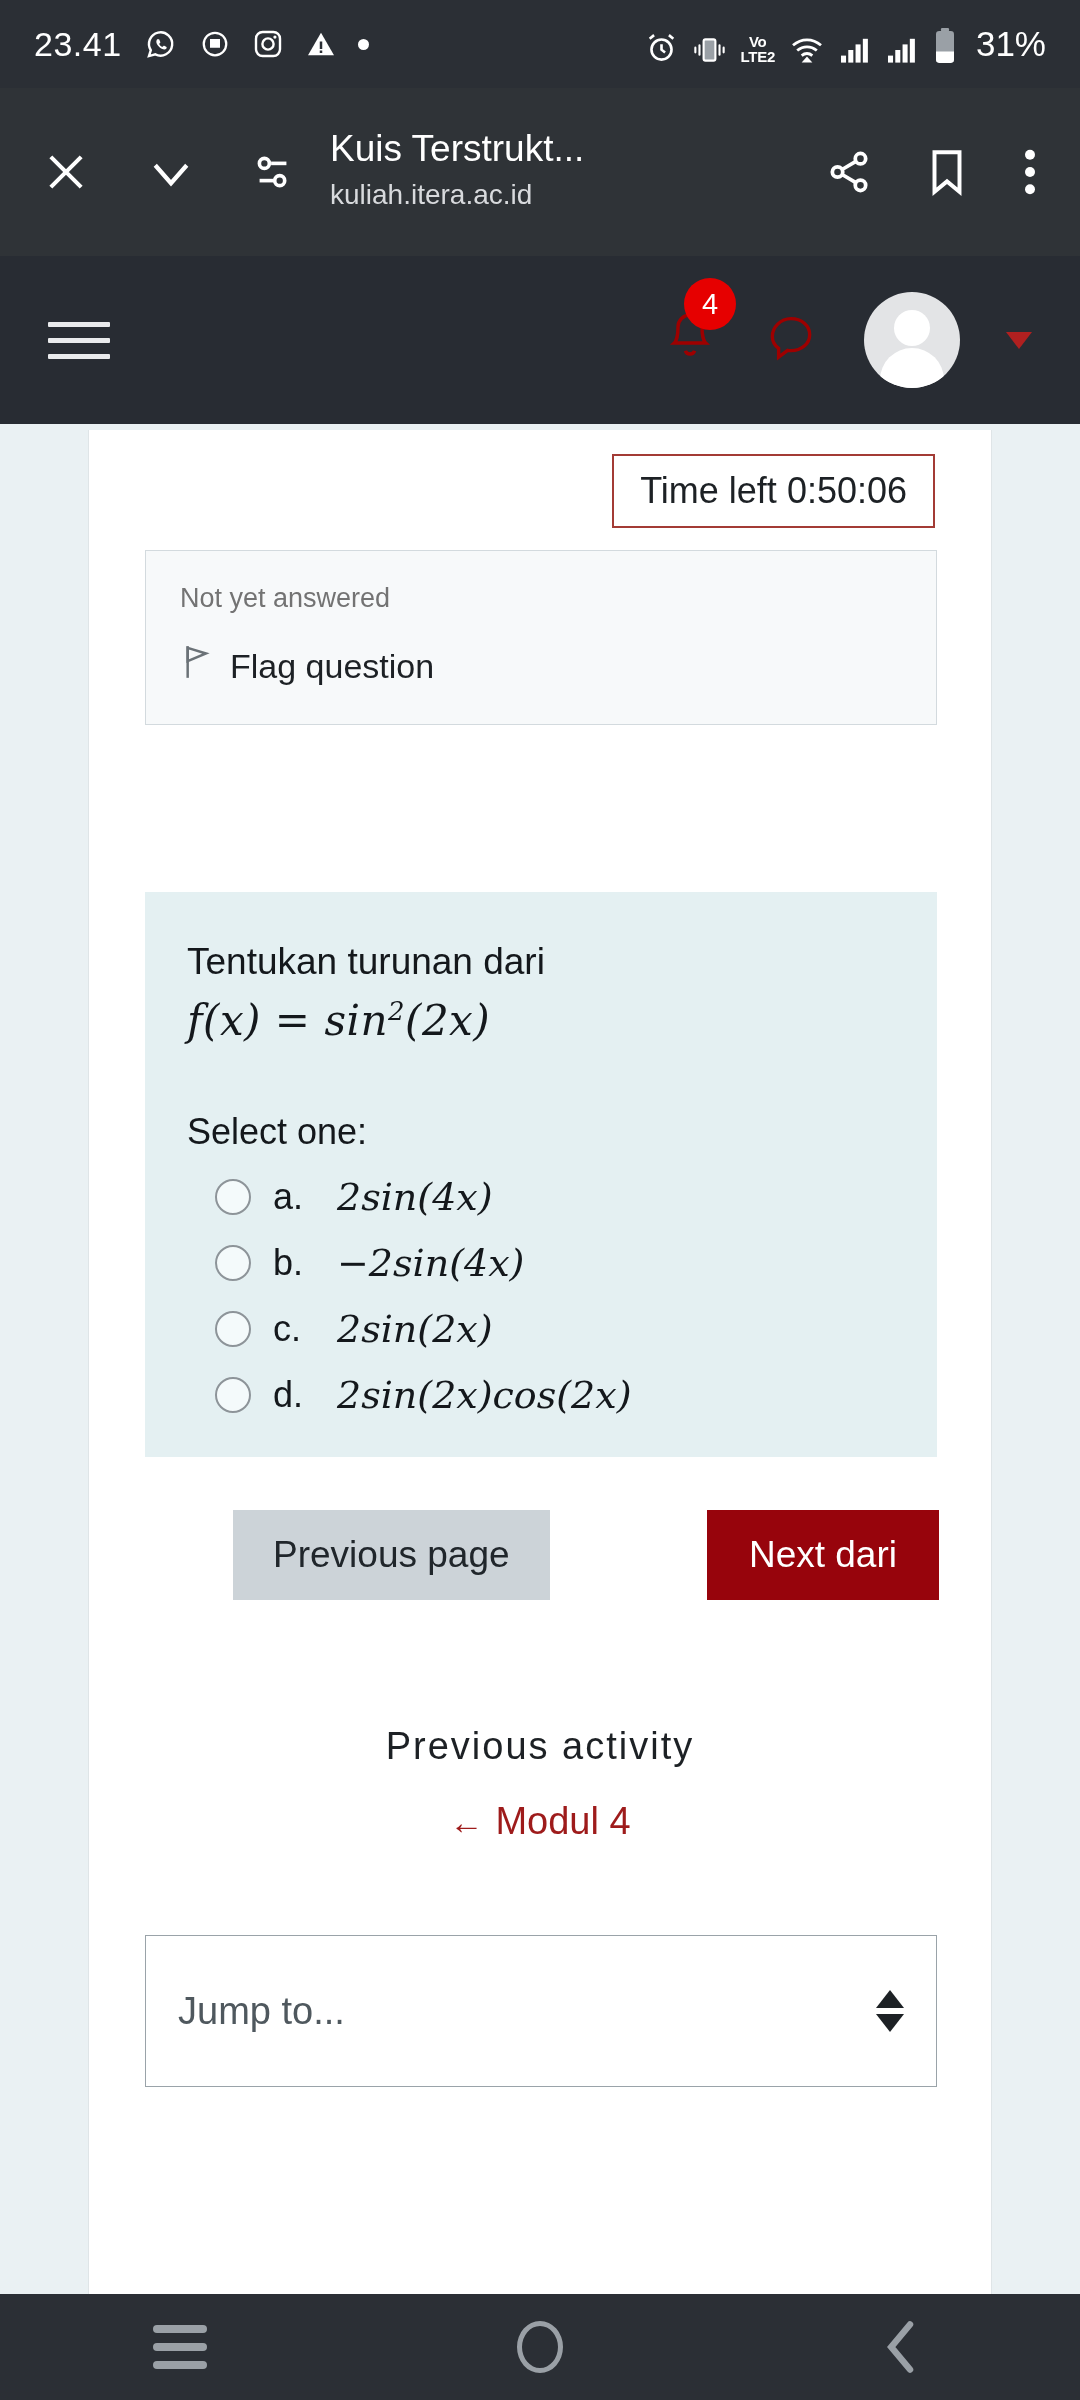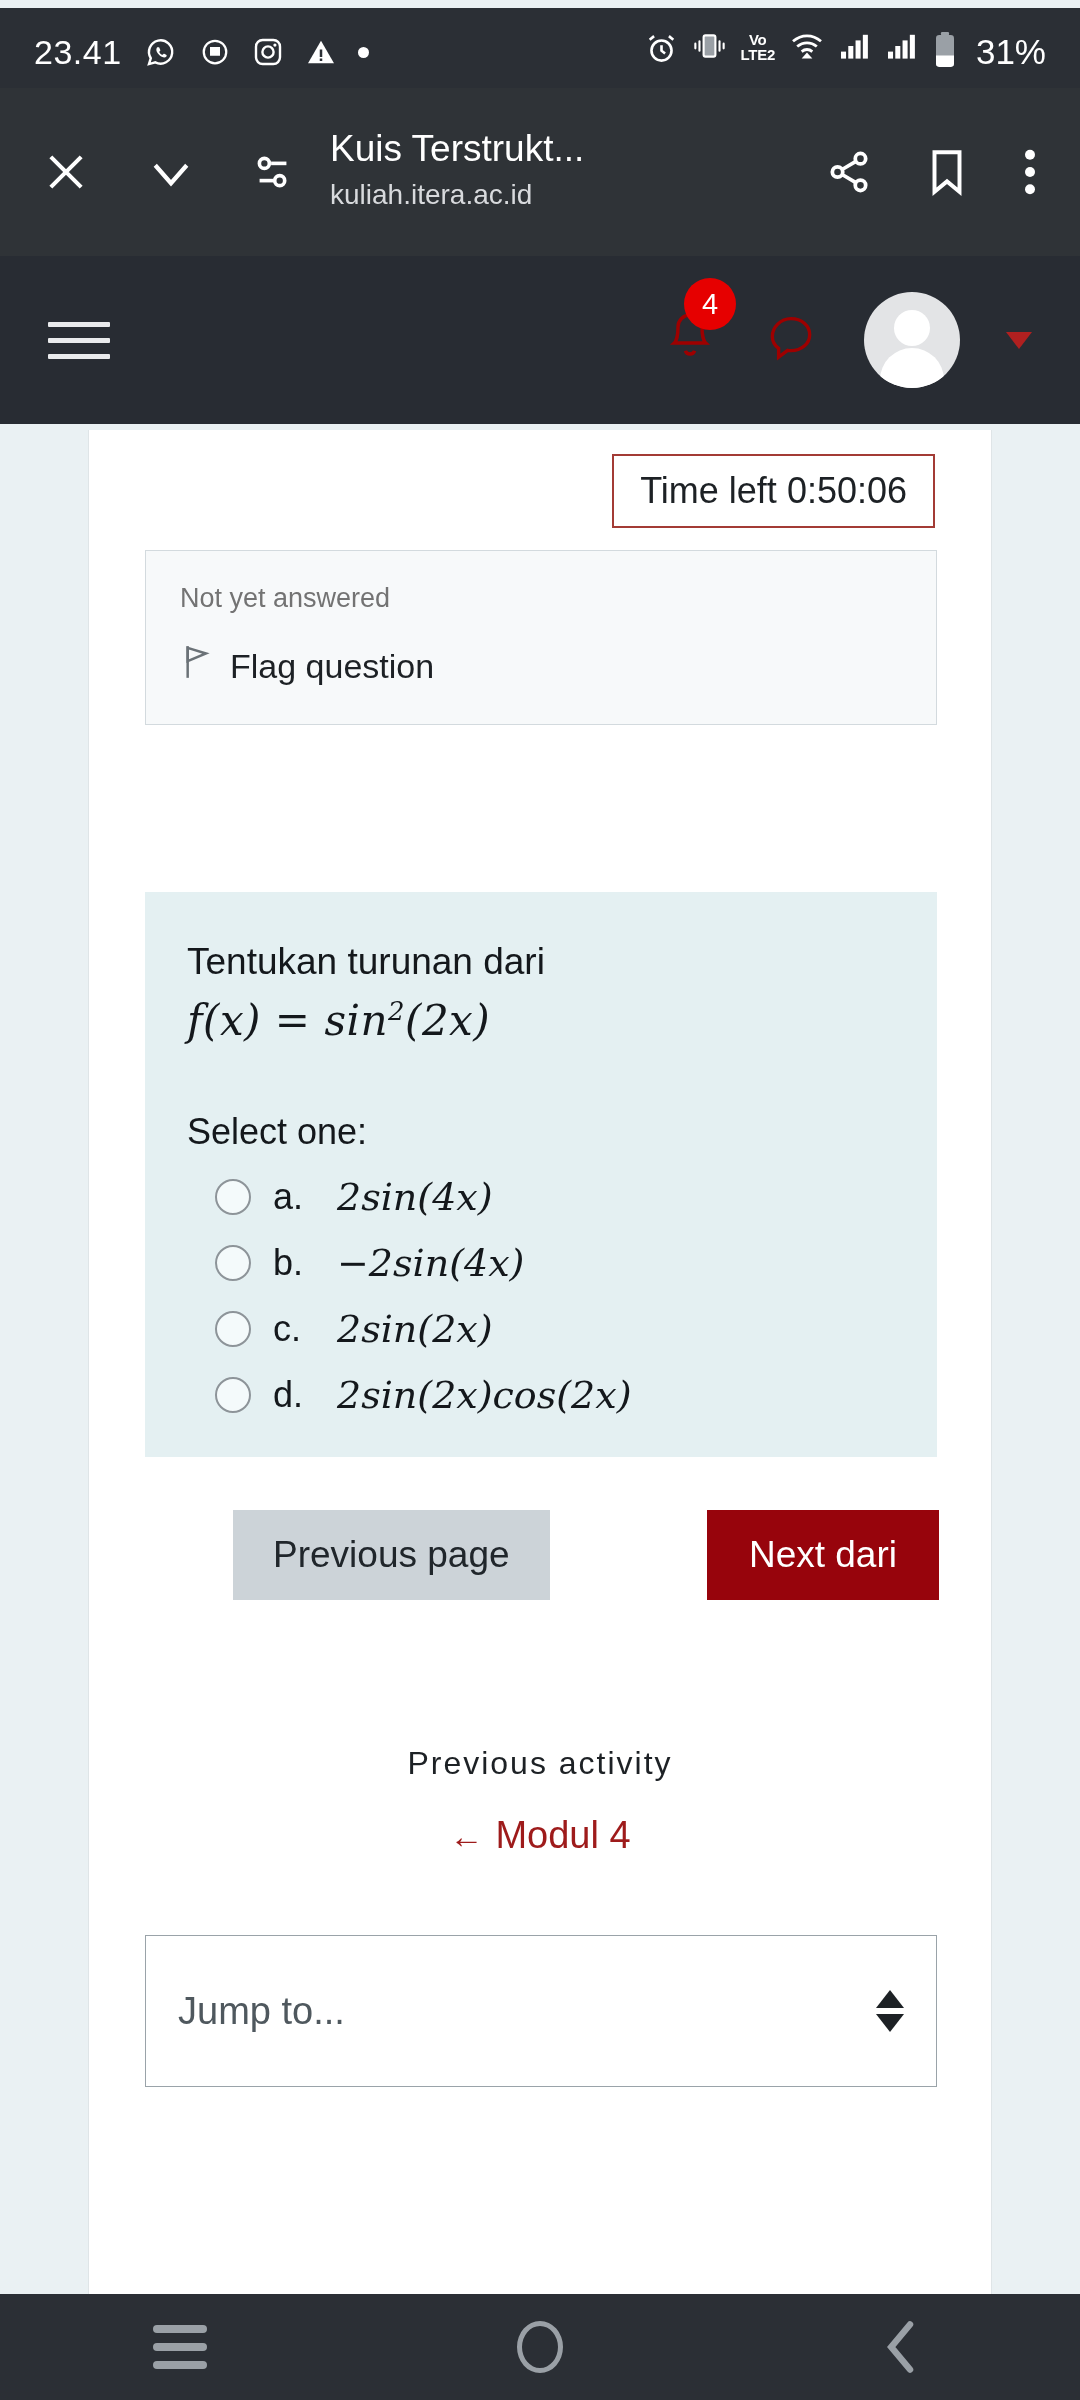--- a/index.html
+++ b/index.html
@@ -6,27 +6,27 @@
   html, body {
     width:1080px; height:2400px;
     background:#ffffff;
     font-family:"Liberation Sans", sans-serif;
     overflow:hidden;
   }
   .screen { position:relative; width:1080px; height:2400px; background:#eaf1f3; }
 
   
   .statusbar{
-    position:absolute; top:8px; left:0; width:1080px; height:88px;
+    position:absolute; top:0; left:0; width:1080px; height:88px;
     background:#2b2f35; display:flex; align-items:center;
     padding:0 34px; color:#ffffff;
   }
   .sb-left{ display:flex; align-items:center; gap:22px; }
   .sb-time{ font-size:34px; letter-spacing:.5px; font-weight:400; }
-  .sb-right{ margin-left:auto; display:flex; align-items:flex-start; gap:15px; }
+  .sb-right{ margin-left:auto; display:flex; align-items:flex-end; gap:15px; }
   .sb-ico{ display:flex; align-items:center; justify-content:center; }
   .sb-batt{ font-size:35px; font-weight:500; margin-left:4px; }
   .volte{ display:flex; flex-direction:column; align-items:center; line-height:1;
           font-size:15px; font-weight:700; letter-spacing:-.3px; }
   .dotw{ width:11px;height:11px;border-radius:50%;background:#fff; }
 
   
   .browserbar{
     position:absolute; top:88px; left:0; width:1080px; height:168px;
     background:#2f3337; display:flex; align-items:center; padding:0 40px;
@@ -116,22 +116,22 @@
     font-family:"Liberation Sans", sans-serif;
   }
   .btn-prev{ left:88px; background:#ccd3d8; color:#20262b; padding:24px 40px; }
   .btn-next{ right:-2px; background:#97040c; color:#ffffff; padding:24px 42px; }
 
   .divider{ position:absolute; left:56px; top:1245px; width:792px; height:1px;
             background:#dfe5e7; }
   .footerpane{ position:absolute; left:88px; top:1245px; width:904px; height:625px;
                background:#ffffff; border-left:1px solid #dfe5e7;
                border-right:1px solid #dfe5e7; }
-  .prevact{ text-align:center; font-size:32px; color:#1d2125; letter-spacing:2px;
-            margin-top:76px; }
+  .prevact{ text-align:center; font-size:38px; color:#1d2125; letter-spacing:2px;
+            margin-top:56px; }
   .prevlink{ text-align:center; margin-top:32px; font-size:38px; color:#9e1b1b; }
   .prevlink .arr{ margin-right:12px; font-size:34px; }
   .jumpto{
     position:absolute; left:56px; top:266px; width:792px; height:152px;
     border:1px solid #9aa3a9; background:#ffffff;
     display:flex; align-items:center; padding:0 32px;
   }
   .jumpto .ph{ font-size:38px; color:#4f585e; }
   .jumpto .updown{ margin-left:auto; display:flex; flex-direction:column;
                    align-items:center; gap:6px; }

